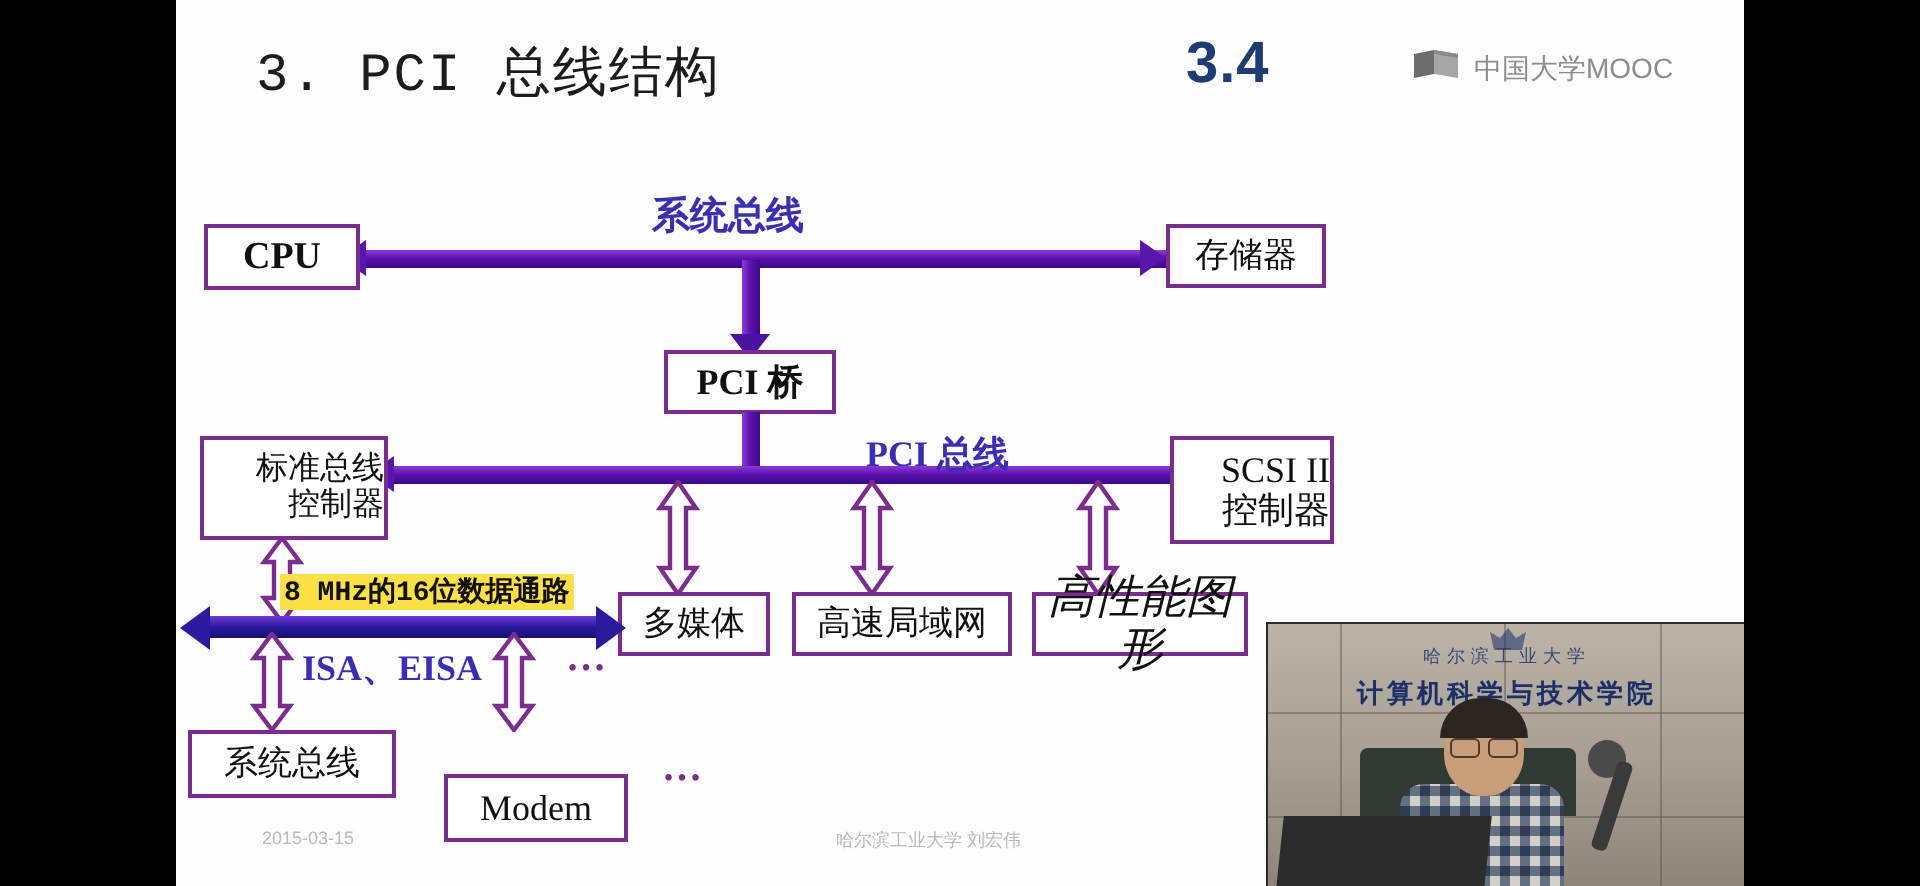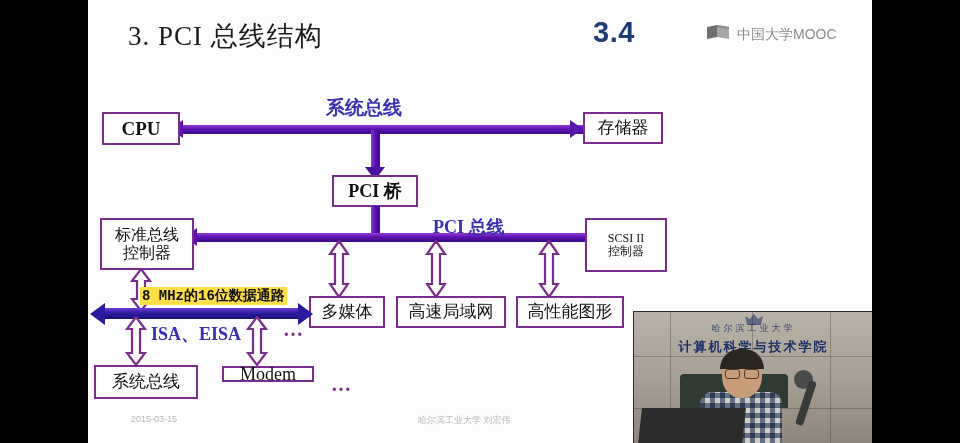--- a/index.html
+++ b/index.html
@@ -10,21 +10,21 @@
   
   #slide{position:absolute;left:88px;top:0;width:784px;height:443px;background:#fdfdfd;}
 
   .lb{position:absolute;top:0;height:443px;background:#000;}
   #lb-left{left:0;width:88px;}
   #lb-right{left:872px;width:88px;}
 
   
   #title{
     position:absolute;left:40px;top:18px;
-    font-family:Liberation Serif, serif;
+    font-family:Liberation Mono, monospace;
     font-size:27px;color:#1c1c1c;letter-spacing:1px;white-space:nowrap;
   }
   #slide-num{
     position:absolute;left:505px;top:16px;
     font-family:"Liberation Sans",sans-serif;
     font-size:29px;font-weight:bold;color:#1f3b73;letter-spacing:.5px;
   }
   #mooc{
     position:absolute;left:618px;top:24px;
     display:flex;align-items:center;gap:5px;
@@ -35,21 +35,21 @@
   }
 
   
   .box{
     position:absolute;box-sizing:border-box;
     border:2px solid #7b2d8e;background:#ffffff;
     display:flex;align-items:center;justify-content:center;
     font-family:"Liberation Serif",serif;color:#111;
     line-height:1.12;text-align:center;
   }
-  .box.two-line{flex-direction:column;}
+  .box.two-line{flex-direction:column;align-items:flex-end;}
 
   
   .lbl{
     position:absolute;white-space:nowrap;
     font-family:"Liberation Serif",serif;
   }
   .lbl-blue{color:#3a2fb0;font-weight:bold;}
   .lbl-dark{color:#111;font-weight:bold;}
 
   
@@ -163,21 +163,21 @@
     <div class="ah ah-right" style="left:566px;top:228px;"></div>
 
     <div class="lbl lbl-blue" style="left:345px;top:215px;font-size:18px;">PCI 总线</div>
 
 
     <div class="box two-line" style="left:12px;top:218px;width:94px;height:52px;font-size:16px;">
       <span>标准总线</span>
       <span>控制器</span>
     </div>
 
-    <div class="box two-line" style="left:497px;top:218px;width:82px;height:54px;font-size:12px;">
+    <div class="box two-line" style="left:497px;top:218px;width:82px;height:54px;font-size:18px;">
       <span>SCSI II</span>
       <span>控制器</span>
     </div>
 
     <div class="dbl" style="left:240px;top:240px;">
       <svg width="22" height="58" viewBox="0 0 22 58">
         <path d="M11 1 L20 14 L15 14 L15 44 L20 44 L11 57 L2 44 L7 44 L7 14 L2 14 Z" fill="#ffffff" stroke="#7b2d8e" stroke-width="2.2"></path>
       </svg>
     </div>
     <div class="dbl" style="left:337px;top:240px;">
@@ -186,21 +186,21 @@
       </svg>
     </div>
     <div class="dbl" style="left:450px;top:240px;">
       <svg width="22" height="58" viewBox="0 0 22 58">
         <path d="M11 1 L20 14 L15 14 L15 44 L20 44 L11 57 L2 44 L7 44 L7 14 L2 14 Z" fill="#ffffff" stroke="#7b2d8e" stroke-width="2.2"></path>
       </svg>
     </div>
 
     <div class="box" style="left:308px;top:296px;width:110px;height:32px;font-size:17px;">高速局域网</div>
     <div class="box" style="left:221px;top:296px;width:76px;height:32px;font-size:17px;">多媒体</div>
-    <div class="box" style="left:428px;top:296px;width:108px;height:32px;font-size:17px;">高性能图形</div>
+    <div class="box" style="left:428px;top:296px;width:108px;height:32px;font-size:23px;font-style:italic;">高性能图形</div>
 
     <div class="dbl" style="left:42px;top:268px;">
       <svg width="22" height="44" viewBox="0 0 22 44">
         <path d="M11 1 L20 13 L15 13 L15 31 L20 31 L11 43 L2 31 L7 31 L7 13 L2 13 Z" fill="#ffffff" stroke="#7b2d8e" stroke-width="2.2"></path>
       </svg>
     </div>
 
     <div class="bar-h navy" style="left:16px;top:308px;width:196px;height:11px;"></div>
     <div class="ah ah-left-navy" style="left:2px;top:303px;"></div>
     <div class="ah ah-right-navy" style="left:210px;top:303px;"></div>
@@ -216,21 +216,21 @@
         <path d="M11 1 L20 13 L15 13 L15 37 L20 37 L11 49 L2 37 L7 37 L7 13 L2 13 Z" fill="#ffffff" stroke="#7b2d8e" stroke-width="2.2"></path>
       </svg>
     </div>
     <div class="dbl" style="left:158px;top:316px;">
       <svg width="22" height="50" viewBox="0 0 22 50">
         <path d="M11 1 L20 13 L15 13 L15 37 L20 37 L11 49 L2 37 L7 37 L7 13 L2 13 Z" fill="#ffffff" stroke="#7b2d8e" stroke-width="2.2"></path>
       </svg>
     </div>
 
     <div class="box" style="left:6px;top:365px;width:104px;height:34px;font-size:17px;">系统总线</div>
-    <div class="box" style="left:134px;top:366px;width:92px;height:16px;font-size:18px;">Modem</div>
+    <div class="box" style="left:134px;top:387px;width:92px;height:34px;font-size:18px;">Modem</div>
 
     <div class="dots" style="left:243px;top:373px;font-size:20px;">…</div>
 
     <div class="foot" id="foot-date">2015-03-15</div>
     <div class="foot" id="foot-author">哈尔滨工业大学  刘宏伟</div>
 
   </div>
 
   <div id="video">
     <div id="v-wall"></div>

